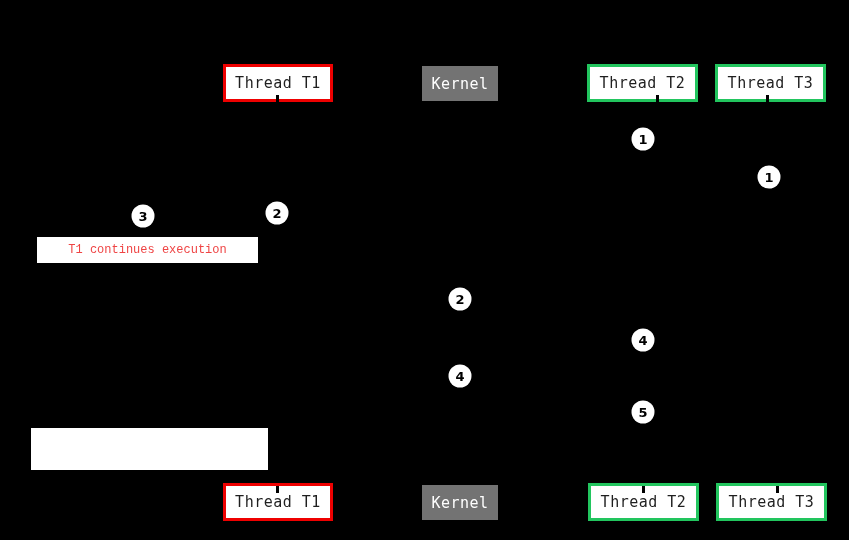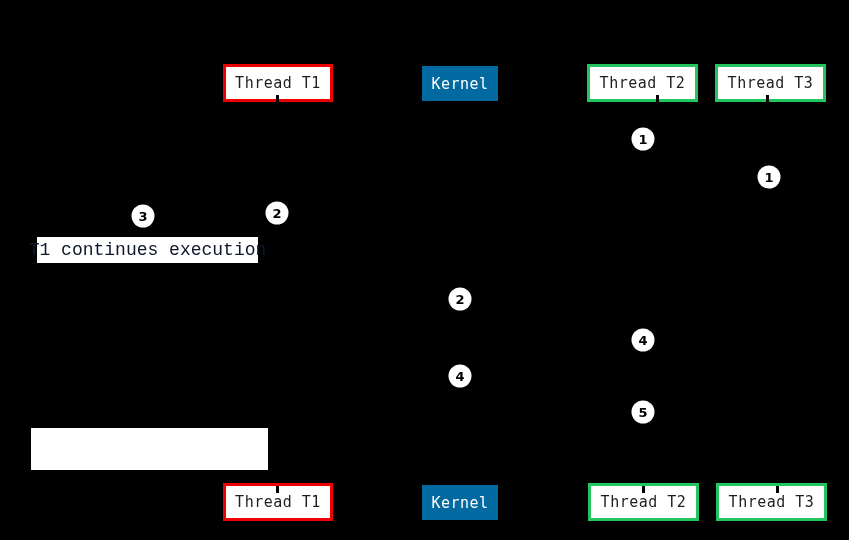--- a/index.html
+++ b/index.html
@@ -22,21 +22,21 @@
     display: flex;
     align-items: center;
     justify-content: center;
     font-size: 15px;
     letter-spacing: 0.5px;
     color: #1f1f1f;
     white-space: nowrap;
   }
   .node.red-border  { border: 3px solid #ee0000; }
   .node.blue-border { border: 3px solid #22c55e; }
-  .node.blue-fill   { background: #0369a1; color: #ffffff; border: none; }
+  .node.blue-fill   { background: #737373; color: #ffffff; border: none; }
   .marker {
     position: absolute;
     width: 23px;
     height: 23px;
     border-radius: 50%;
     background: #ffffff;
     color: #000000;
     display: flex;
     align-items: center;
     justify-content: center;
@@ -46,26 +46,26 @@
     transform: translate(-50%, -50%);
   }
   .annotation-box {
     position: absolute;
     left: 37px;
     top: 237px;
     width: 221px;
     height: 26px;
     box-sizing: border-box;
     background: #ffffff;
-    color: #0f172a;
+    color: #ef4444;
     display: flex;
     align-items: center;
     justify-content: center;
     font-family: "Liberation Mono", monospace;
-    font-size: 18px;
+    font-size: 12px;
     white-space: nowrap;
   }
   .blank-box {
     position: absolute;
     left: 31px;
     top: 428px;
     width: 237px;
     height: 42px;
     background: #ffffff;
   }

